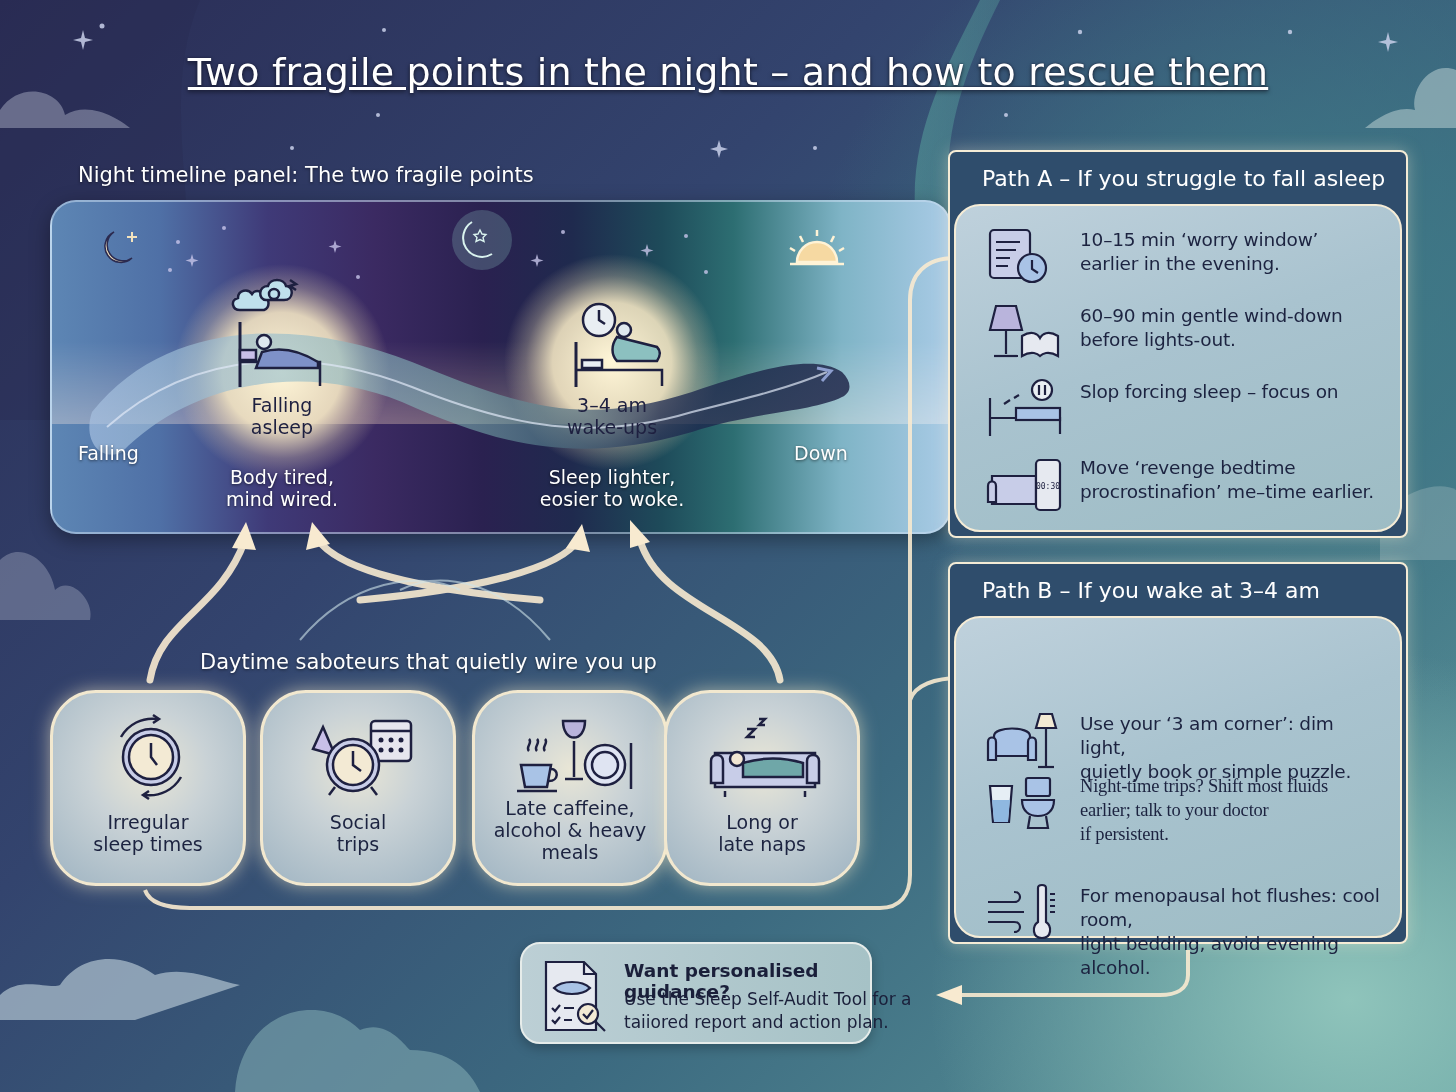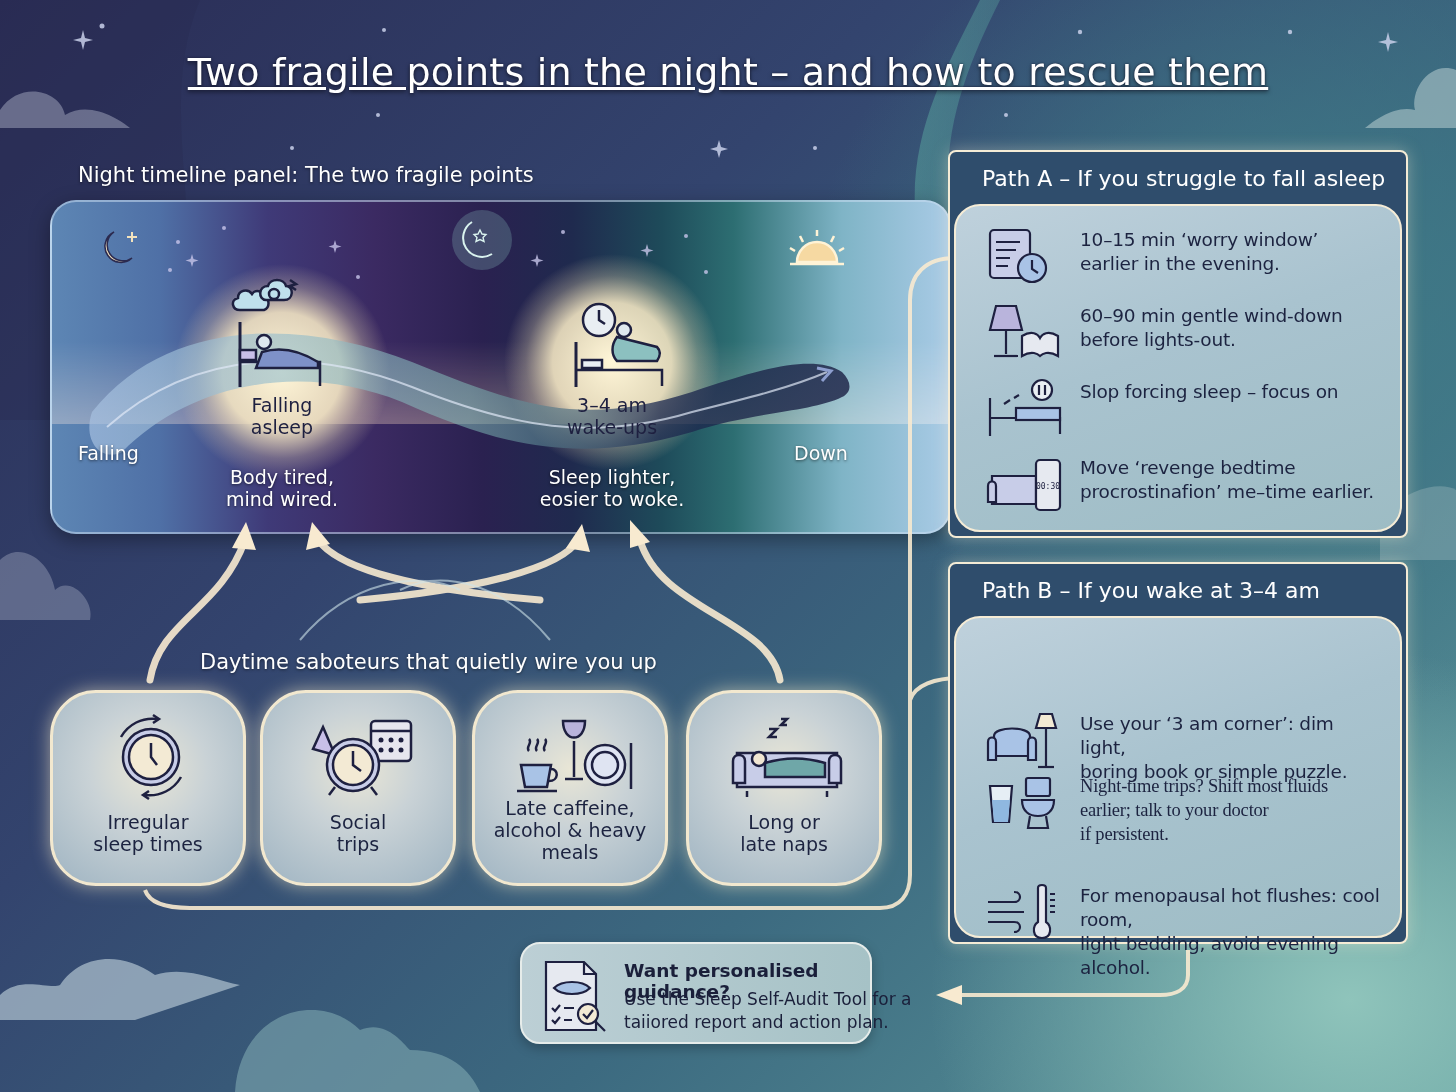--- a/index.html
+++ b/index.html
@@ -330,21 +330,21 @@
       <line x1="118" y1="36" x2="118" y2="82"></line>
     </g>
   </svg>
   <div class="lbl" style="top:104px;">
     <div>Late caffeine,</div>
     <div>alcohol &amp; heavy</div>
     <div>meals</div>
   </div>
 </div>
 
-<div class="sab" style="left:686px;">
+<div class="sab" style="left:664px;">
   <svg class="ic" viewBox="0 0 120 100">
     <g stroke="#1e2040" stroke-width="2.5" fill="none">
       <path d="M10 46 l100 0 l0 34 l-100 0 z" fill="#c8cde8"></path>
       <path d="M6 54 c0 -8 12 -8 12 0 l0 22 l-12 0 z M102 54 c0 -8 12 -8 12 0 l0 22 l-12 0 z" fill="#c8cde8"></path>
       <circle cx="32" cy="52" r="7" fill="#f1e6d2"></circle>
       <path d="M38 56 c20 -6 40 -6 60 0 l0 14 l-60 0 z" fill="#6fa7a8"></path>
       <path d="M20 84 l0 6 M100 84 l0 6"></path>
       <path d="M42 22 l8 0 l-8 8 l8 0 M54 12 l6 0 l-6 6 l6 0"></path>
     </g>
   </svg>
@@ -425,21 +425,21 @@
         <g stroke="#1e2040" stroke-width="2.2" fill="none">
           <path d="M8 26 c0 -10 36 -10 36 0 l0 20 l-36 0 z" fill="#a9c3e6"></path>
           <path d="M2 32 c0 -6 8 -6 8 0 l0 18 l-8 0 z M42 32 c0 -6 8 -6 8 0 l0 18 l-8 0 z" fill="#a9c3e6"></path>
           <path d="M54 4 l12 0 l4 14 l-20 0 z" fill="#f3ead4"></path>
           <line x1="60" y1="18" x2="60" y2="56"></line>
             <line x1="52" y1="57" x2="68" y2="57"></line>
         </g>
       </svg>
       <div class="tx">
         <div>Use your ‘3 am corner’: dim light,</div>
-        <div>boring book or simple puzzle.</div>
+        <div>quietly book or simple puzzle.</div>
       </div>
     </div>
     <div class="item" style="top:154px; height:84px;font-family:Liberation Serif, serif;">
       <svg class="ic" viewBox="0 0 76 60">
         <g stroke="#1e2040" stroke-width="2.2" fill="none">
           <path d="M4 14 l22 0 l-3 36 l-16 0 z" fill="#e6eef5"></path>
           <path d="M6 28 l18 0 l-2 22 l-14 0 z" fill="#8fb8e0" stroke="none"></path>
           <rect x="40" y="6" width="24" height="18" rx="2" fill="#a9c3e6"></rect>
           <path d="M36 28 l32 0 c0 12 -8 16 -16 16 c-8 0 -16 -4 -16 -16 z" fill="#a9c3e6"></path>
           <path d="M44 44 l-2 12 l20 0 l-2 -12"></path>

